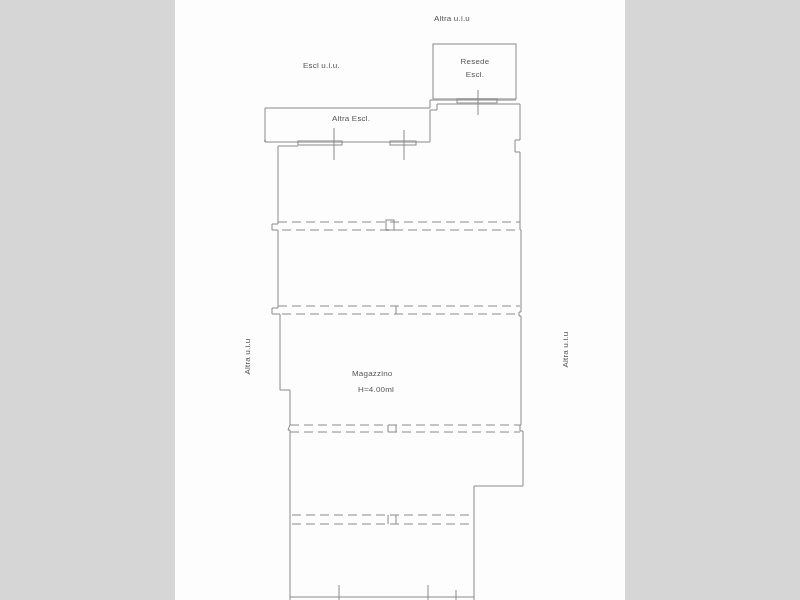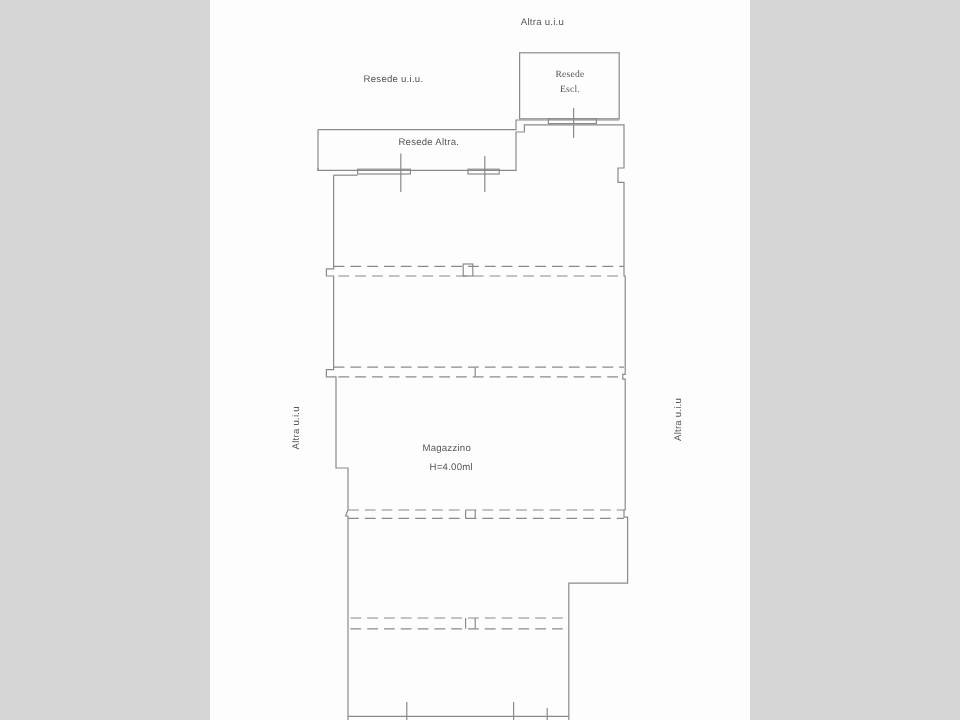--- a/index.html
+++ b/index.html
@@ -11,21 +11,21 @@
   }
   .page {
     position: absolute; left: 175px; top: 0; width: 450px; height: 600px;
     background: #fdfdfd;
   }
   svg.plan { position: absolute; left: 0; top: 0; width: 800px; height: 600px; }
   .lbl {
     position: absolute; font-size: 8px; color: #555; white-space: nowrap;
     letter-spacing: 0.2px;
   }
-  .lbl.c { text-align: center; font-family: Liberation Serif, serif; }
+  .lbl.c { text-align: center; }
   .vert { transform: rotate(-90deg); transform-origin: center center; }
 </style>
 </head>
 <body>
 
 <div class="page"></div>
 
 <svg class="plan" viewBox="0 0 800 600">
   <g fill="none" stroke="#8a8a8a" stroke-width="1">
 
@@ -69,20 +69,20 @@
     <line x1="396" y1="425" x2="396" y2="432"></line>
     <line x1="388" y1="515" x2="388" y2="524"></line>
     <line x1="396" y1="515" x2="396" y2="524"></line>
     <line x1="339" y1="585" x2="339" y2="600"></line>
     <line x1="428" y1="585" x2="428" y2="600"></line>
     <line x1="456" y1="590" x2="456" y2="600"></line>
   </g>
 </svg>
 
 <div class="lbl" style="left:434px; top:14px;">Altra u.i.u</div>
-<div class="lbl" style="left:303px; top:61px;">Resede u.i.u.</div>
+<div class="lbl" style="left:303px; top:61px;">Escl u.i.u.</div>
 <div class="lbl c" style="left:446px; top:57px; width:58px;">Resede</div>
 <div class="lbl c" style="left:446px; top:70px; width:58px;">Escl.</div>
-<div class="lbl" style="left:332px; top:114px;">Resede Altra.</div>
+<div class="lbl" style="left:332px; top:114px;">Altra Escl.</div>
 <div class="lbl" style="left:352px; top:369px;">Magazzino</div>
 <div class="lbl" style="left:358px; top:385px;">H=4.00ml</div>
 <div class="lbl vert" style="left:222px; top:352px; width:50px; text-align:center;">Altra u.i.u</div>
 <div class="lbl vert" style="left:540px; top:345px; width:50px; text-align:center;">Altra u.i.u</div>
 
 </body></html>

